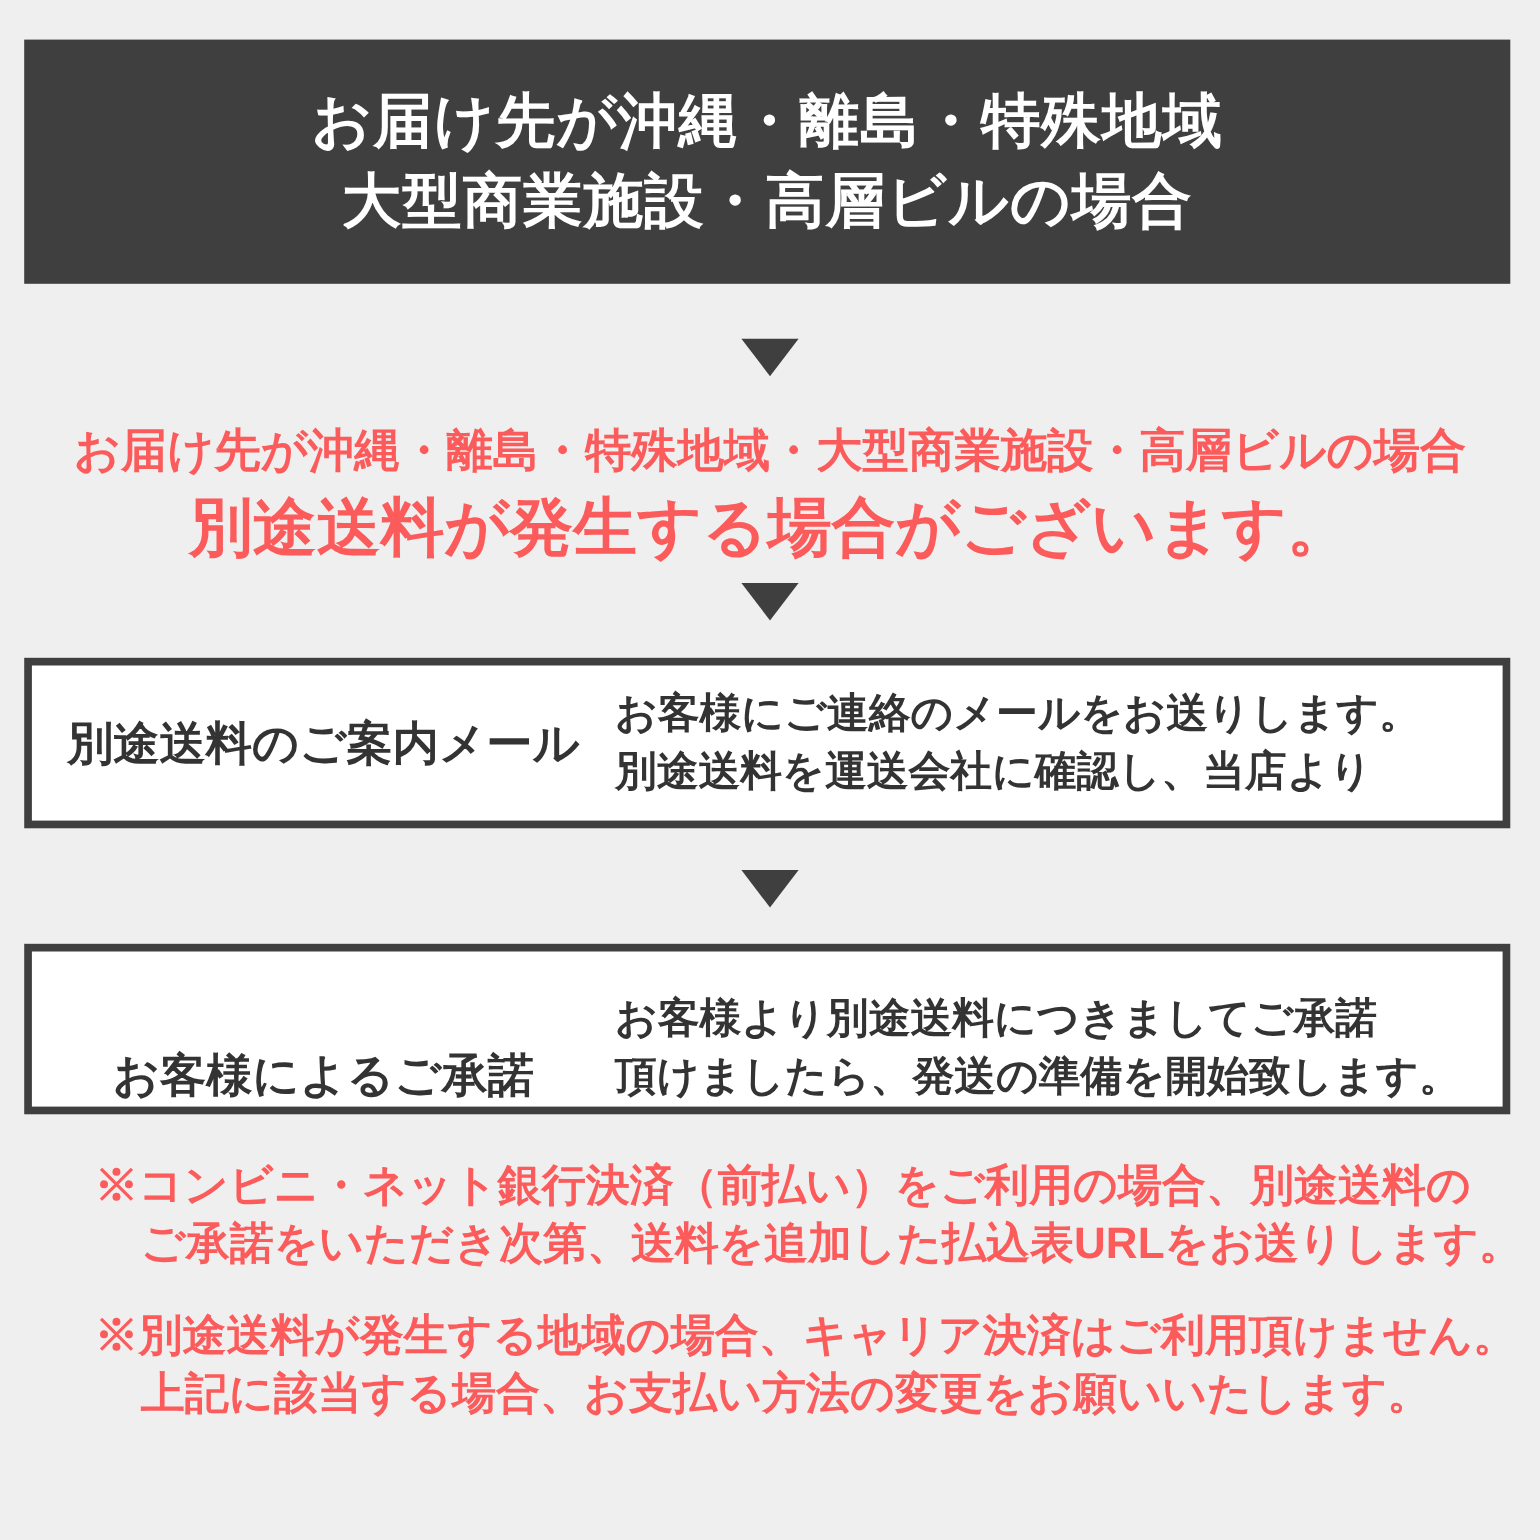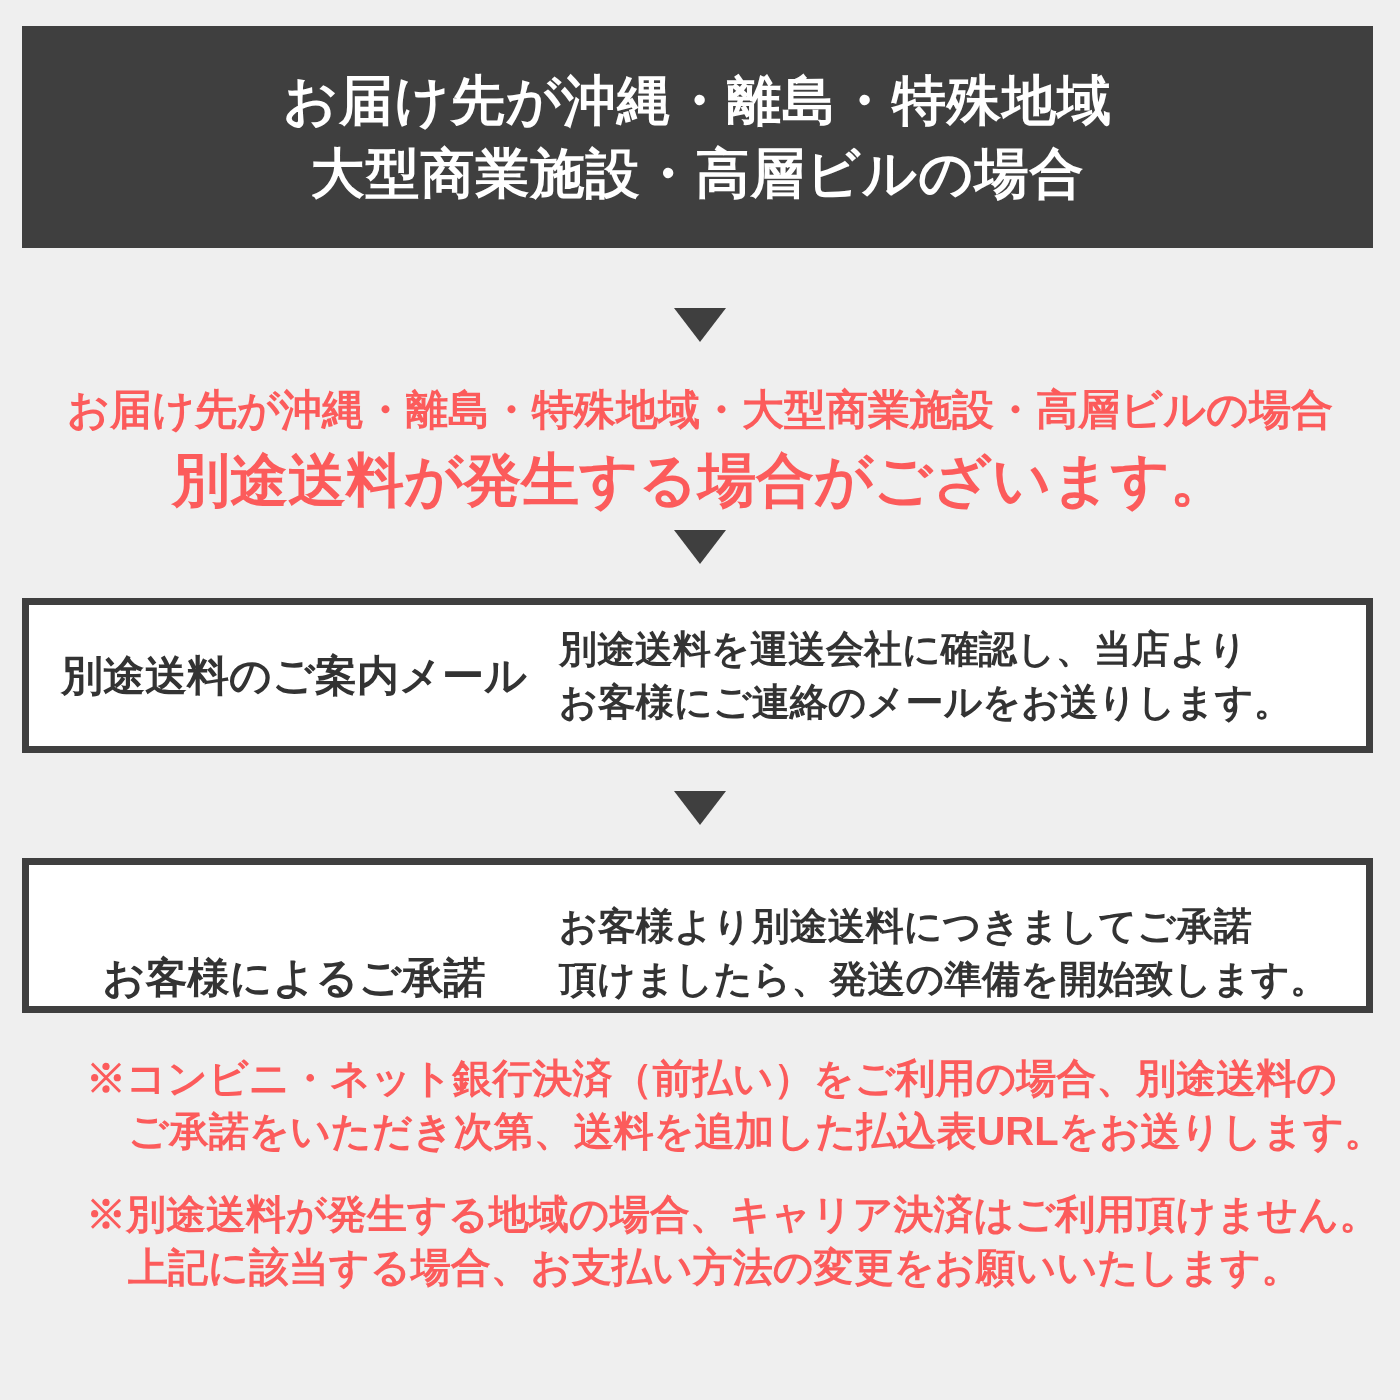--- a/index.html
+++ b/index.html
@@ -7,21 +7,21 @@
     position: relative;
     width: 1400px;
     height: 1400px;
     background: var(--bg, #efefef);
     font-family: "Liberation Sans", sans-serif;
     font-weight: bold;
     overflow: hidden;
   }
   .header {
     position: absolute;
-    left: 22px; top: 26px;
+    left: 22px; top: 36px;
     width: 1351px; height: 222px;
     background: var(--dark, #3f3f3f);
     color: #ffffff;
     display: flex; flex-direction: column;
     justify-content: center; align-items: center;
     font-size: 54px; line-height: 73px;
     letter-spacing: 1px;
     text-align: center;
   }
   .arrow {
@@ -96,22 +96,22 @@
   <div class="warning">
     <div class="warning-line1">お届け先が沖縄・離島・特殊地域・大型商業施設・高層ビルの場合</div>
     <div class="warning-line2">別途送料が発生する場合がございます。</div>
   </div>
 
   <div class="arrow arrow2"></div>
 
   <div class="step-box step1">
     <div class="step-title">別途送料のご案内メール</div>
     <div class="step-desc">
+      <div>お客様にご連絡のメールをお送りします。</div>
       <div>別途送料を運送会社に確認し、当店より</div>
-      <div>お客様にご連絡のメールをお送りします。</div>
     </div>
   </div>
 
   <div class="arrow arrow3"></div>
 
   <div class="step-box step2">
     <div class="step-title">お客様によるご承諾</div>
     <div class="step-desc">
       <div>お客様より別途送料につきましてご承諾</div>
       <div>頂けましたら、発送の準備を開始致します。</div>

